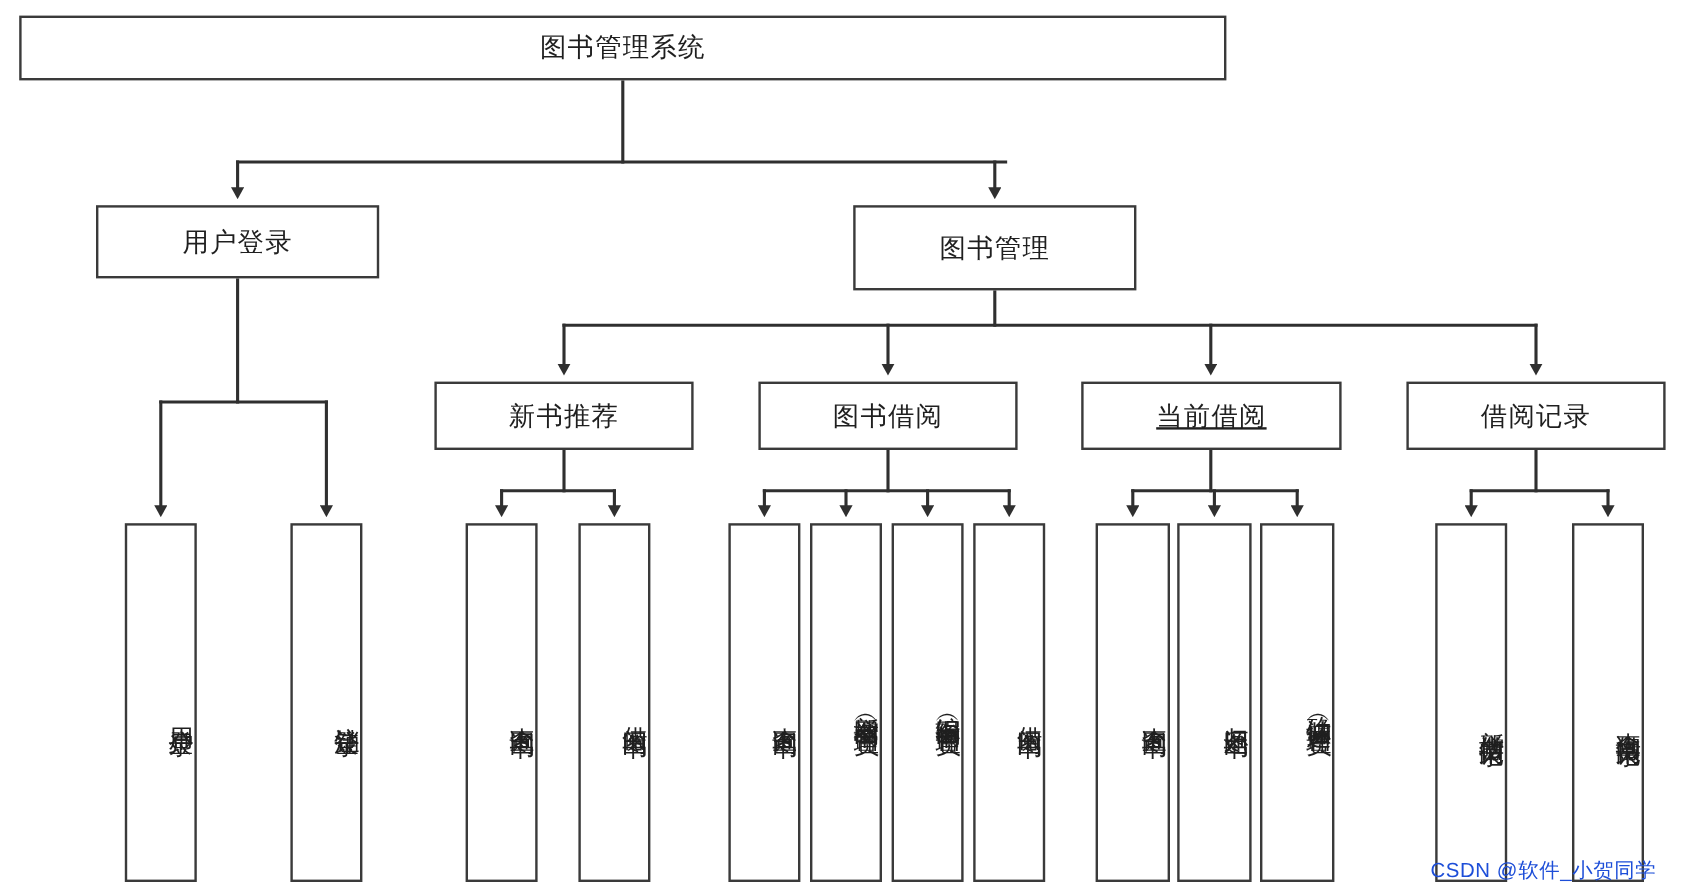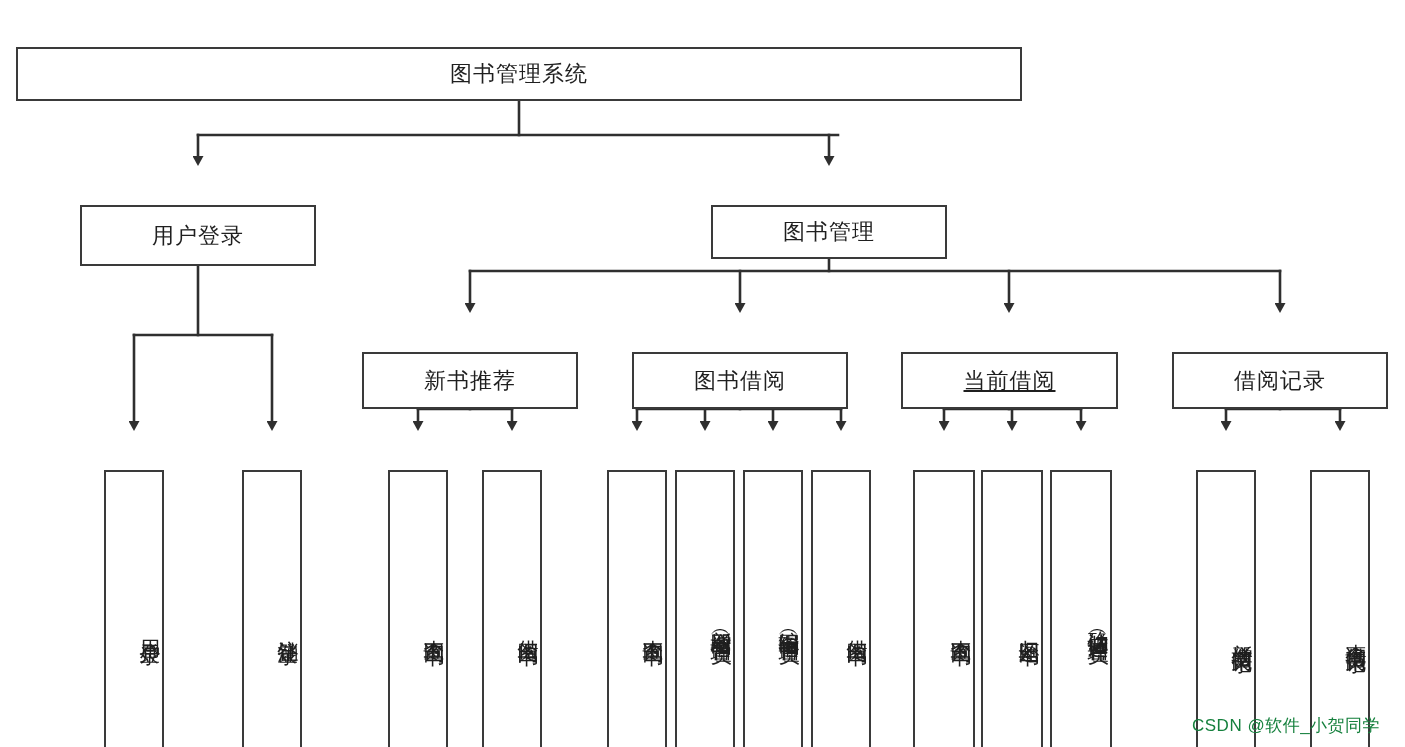--- a/index.html
+++ b/index.html
@@ -7,34 +7,33 @@
     width:1405px;height:747px;position:relative;overflow:hidden;
     font-family:"Liberation Sans","DejaVu Sans",sans-serif;
   }
   #diagram-root{position:absolute;inset:0;}
   svg#tree{position:absolute;left:0;top:0;width:1405px;height:747px;}
   .node-box{
     position:absolute;box-sizing:border-box;
     background:#ffffff;border:2.5px solid #3a3a3a;
     display:flex;align-items:center;justify-content:center;
     color:#1f1f1f;
-    margin-top:34px;
   }
   .node-h{font-size:22px;letter-spacing:1px;white-space:nowrap;}
   .node-v{
     writing-mode:vertical-rl;text-orientation:upright;
     font-size:21px;line-height:1.12;letter-spacing:2px;
     align-items:flex-start;justify-content:center;
     padding-top:6px;text-align:center;
   }
   .node-v.pad-lo{padding-top:26px;}
   .node-v.pad-mid{padding-top:14px;}
   #watermark{
     position:absolute;left:1192px;top:714px;
-    font-size:17px;color:#15803d;white-space:nowrap;
+    font-size:17px;color:#1d4ed8;white-space:nowrap;
     letter-spacing:0.5px;
   }
 </style>
 </head>
 <body>
 
 <div id="diagram-root">
 
   <svg id="tree" viewBox="0 0 1405 747" xmlns="http://www.w3.org/2000/svg">
     <defs>
@@ -82,21 +81,21 @@
       <path d="M1280,375 L1280,409"></path>
       <path d="M1226,409 L1340,409"></path>
       <path d="M1226,409 L1226,422" marker-end="url(#arrow)"></path>
       <path d="M1340,409 L1340,422" marker-end="url(#arrow)"></path>
     </g>
   </svg>
 
   <div class="node-box node-h" style="left: 16px; top: 13px; width: 1006px; height: 54px;">图书管理系统</div>
 
   <div class="node-box node-h" style="left: 80px; top: 171px; width: 236px; height: 61px;">用户登录</div>
-  <div class="node-box node-h" style="left: 711px; top: 171px; width: 236px; height: 54px;">图书管理</div>
+  <div class="node-box node-h" style="left: 711px; top: 171px; width: 236px; height: 71px;">图书管理</div>
 
   <div class="node-box node-h" style="left: 632px; top: 318px; width: 216px; height: 57px;">图书借阅</div>
   <div class="node-box node-h" style="left: 362px; top: 318px; width: 216px; height: 57px;">新书推荐</div>
   <div class="node-box node-h" style="left: 901px; top: 318px; width: 217px; height: 57px; text-decoration: underline;">当前借阅</div>
   <div class="node-box node-h" style="left: 1172px; top: 318px; width: 216px; height: 57px;">借阅记录</div>
 
   <div class="node-box node-v pad-mid" style="left: 104px; top: 436px; width: 60px; height: 299px;">用户登录</div>
   <div class="node-box node-v pad-mid" style="left: 242px; top: 436px; width: 60px; height: 299px;">注销登录</div>
   <div class="node-box node-v pad-mid" style="left: 388px; top: 436px; width: 60px; height: 299px;">查询图书</div>
   <div class="node-box node-v pad-mid" style="left: 482px; top: 436px; width: 60px; height: 299px;">借阅图书</div>

